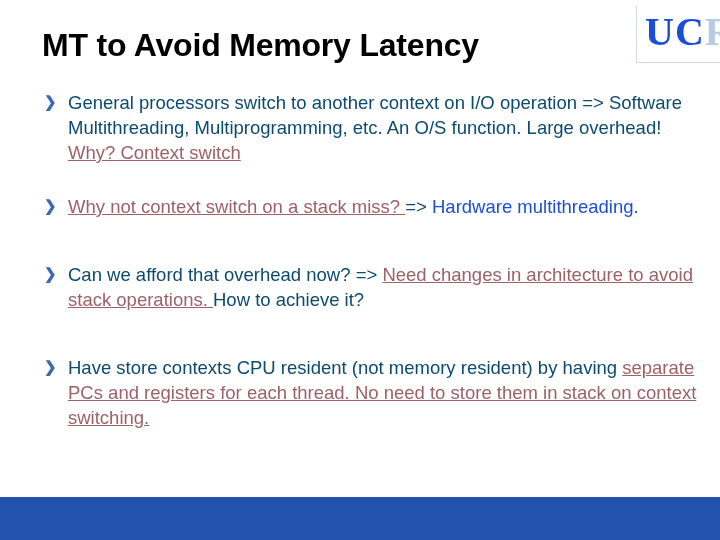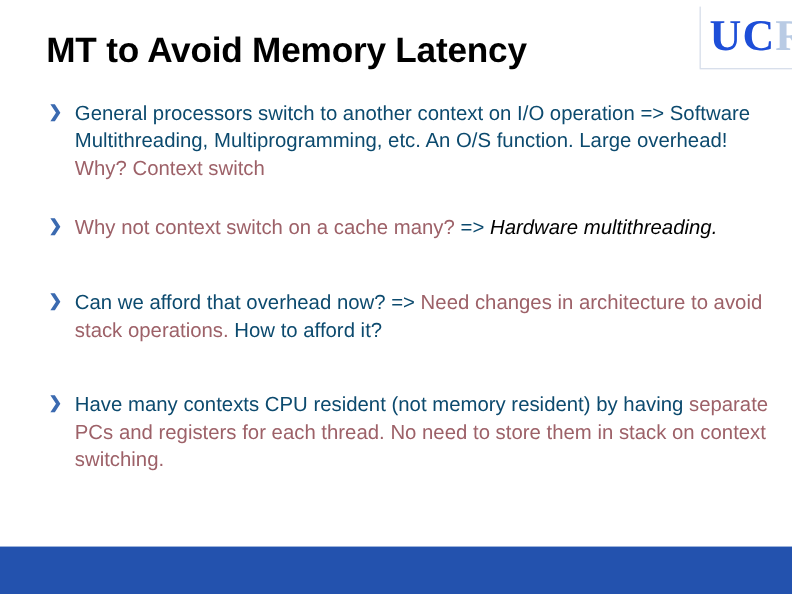--- a/index.html
+++ b/index.html
@@ -104,22 +104,22 @@
     font-size: 15px;
     font-weight: bold;
     line-height: 18px;
   }
   .bullet-text {
     font-size: 18.5px;
     line-height: 25px;
     color: #000000;
   }
   .t-black  { color: #0c4a6e; }
-  .t-muted  { color: #9d6168; }
-  .t-red    { color: #000000; font-style: italic; }
+  .t-muted  { color: #9d6168; text-decoration: underline; }
+  .t-red    { color: #1d4ed8; }
 
   
   #bullet-1 { margin-bottom: 29px; }
   #bullet-2 { margin-bottom: 43px; }
   #bullet-3 { margin-bottom: 43px; }
   #bullet-4 { margin-bottom: 0; }
 
   
   .footer-bar {
     position: absolute;
@@ -155,31 +155,31 @@
 
   <div class="bullets">
 
     <div class="bullet" id="bullet-1">
       <span class="bullet-marker">❯</span>
       <span class="bullet-text"><span class="t-black">General processors switch to another context on I/O operation =&gt; Software Multithreading, Multiprogramming, etc. An O/S function. Large overhead! </span><span class="t-muted">Why? Context switch</span></span>
     </div>
 
     <div class="bullet" id="bullet-2">
       <span class="bullet-marker">❯</span>
-      <span class="bullet-text"><span class="t-muted">Why not context switch on a cache many? </span><span class="t-black">=&gt; </span><span class="t-red">Hardware multithreading.</span></span>
+      <span class="bullet-text"><span class="t-muted">Why not context switch on a stack miss? </span><span class="t-black">=&gt; </span><span class="t-red">Hardware multithreading.</span></span>
     </div>
 
     <div class="bullet" id="bullet-3">
       <span class="bullet-marker">❯</span>
-      <span class="bullet-text"><span class="t-black">Can we afford that overhead now? =&gt; </span><span class="t-muted">Need changes in architecture to avoid stack operations. </span><span class="t-black">How to afford it?</span></span>
+      <span class="bullet-text"><span class="t-black">Can we afford that overhead now? =&gt; </span><span class="t-muted">Need changes in architecture to avoid stack operations. </span><span class="t-black">How to achieve it?</span></span>
     </div>
 
     <div class="bullet" id="bullet-4">
       <span class="bullet-marker">❯</span>
-      <span class="bullet-text"><span class="t-black">Have many contexts CPU resident (not memory resident) by having </span><span class="t-muted">separate PCs and registers for each thread. No need to store them in stack on context switching.</span></span>
+      <span class="bullet-text"><span class="t-black">Have store contexts CPU resident (not memory resident) by having </span><span class="t-muted">separate PCs and registers for each thread. No need to store them in stack on context switching.</span></span>
     </div>
 
   </div>
 
   <div class="footer-topline"></div>
   <div class="footer-bar">
     
   </div>
 
 </div>

